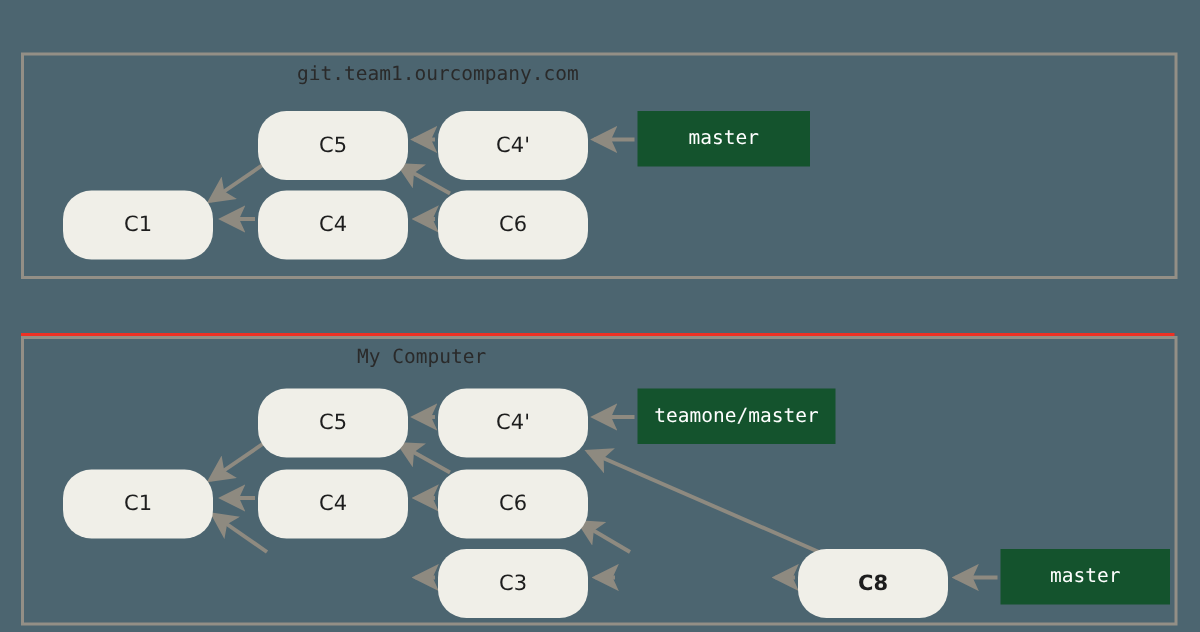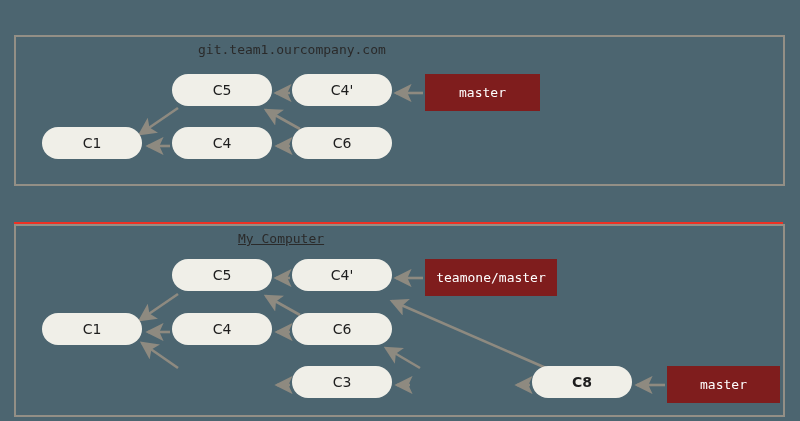--- a/index.html
+++ b/index.html
@@ -41,40 +41,40 @@
   }
   .panel-title {
     position: absolute;
     font-family: "DejaVu Sans Mono", "Liberation Mono", monospace;
     font-size: 13px;
     color: #2a2a2a;
     letter-spacing: 0px;
     white-space: nowrap;
   }
   #title-top  { left: 198px; top: 26px; }
-  #title-bot  { left: 238px; top: 215px; text-decoration: underline; }
+  #title-bot  { left: 238px; top: 215px; }
 
   .node {
     position: absolute;
     width: 100px;
-    height: 32px;
+    height: 46px;
     background: #f0efe8;
     border-radius: 19px;
     display: flex;
     align-items: center;
     justify-content: center;
     font-family: "DejaVu Sans", "Liberation Sans", sans-serif;
     font-size: 14px;
     color: #1d1d1d;
     box-sizing: border-box;
   }
   .ref {
     position: absolute;
     height: 37px;
-    background: #7f1d1d;
+    background: #14532d;
     display: flex;
     align-items: center;
     justify-content: center;
     font-family: "DejaVu Sans Mono", "Liberation Mono", monospace;
     font-size: 13px;
     color: #ffffff;
     box-sizing: border-box;
     white-space: nowrap;
   }
   svg.edges {

